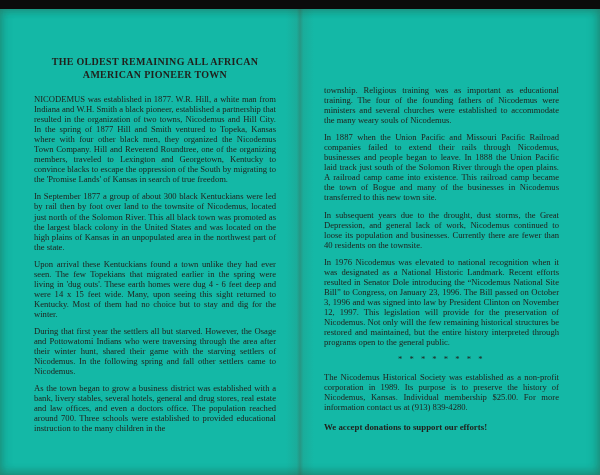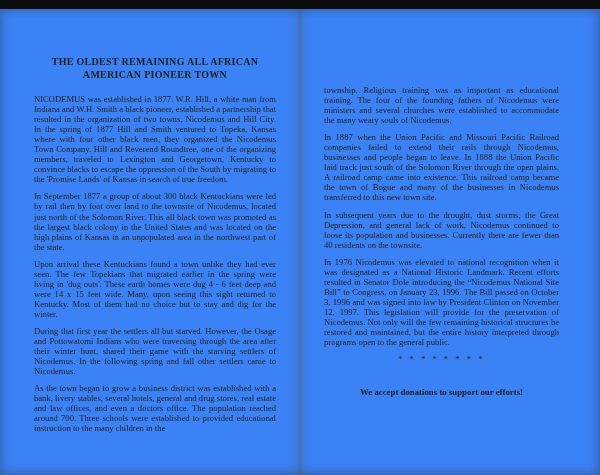--- a/index.html
+++ b/index.html
@@ -15,21 +15,21 @@
   }
   .scan-strip {
     width: 600px;
     height: 9px;
     background: #0b0b0b;
   }
   .booklet {
     position: relative;
     width: 600px;
     height: 466px;
-    background: #3b82f6;
+    background: #14b8a6;
     box-shadow:
       inset 0 -4px 8px rgba(60,50,30,0.18),
       inset -5px 0 10px rgba(60,50,30,0.14),
       inset 5px 0 10px rgba(60,50,30,0.10),
       inset 0 4px 6px rgba(60,50,30,0.10);
     display: flex;
   }
   .fold-shadow {
     position: absolute;
     left: 286px;
@@ -69,24 +69,23 @@
     margin: 0 0 7px 0;
     text-align: justify;
   }
   .divider {
     text-align: center;
     letter-spacing: 2.5px;
     font-size: 8.6px;
     margin: 7px 0 8px 0;
   }
   .closing {
-    text-align: center;
     font-weight: bold;
     font-size: 8.8px;
-    margin-top: 23px;
+    margin-top: 10px;
   }
 </style>
 </head>
 <body>
 
 <div class="scan-strip"></div>
 
 <div class="booklet">
 
   <div class="page page-left">
@@ -100,17 +99,18 @@
     <p class="para">During that first year the settlers all but starved.  However, the Osage and Pottowatomi Indians who were traversing through the area after their winter hunt, shared their game with the starving settlers of Nicodemus.  In the following spring and fall other settlers came to Nicodemus.</p>
     <p class="para">As the town began to grow a business district was established with a bank, livery stables, several hotels, general and drug stores, real estate and law offices, and even a doctors office.  The population reached around 700.  Three schools were established to provided educational instruction to the many children in the</p>
   </div>
 
   <div class="page page-right">
     <p class="para">township.  Religious training was as important as educational training.  The four of the founding fathers of Nicodemus were ministers and several churches were established to accommodate the many weary souls of Nicodemus.</p>
     <p class="para">In 1887 when the Union Pacific and Missouri Pacific Railroad companies failed to extend their rails through Nicodemus, businesses and people began to leave.  In 1888 the Union Pacific laid track just south of the Solomon River through the open plains.  A railroad camp came into existence.  This railroad camp became the town of Bogue and many of the businesses in Nicodemus transferred to this new town site.</p>
     <p class="para">In subsequent years due to the drought, dust storms, the Great Depression, and general lack of work, Nicodemus continued to loose its population and businesses.  Currently there are fewer than 40 residents on the townsite.</p>
     <p class="para">In 1976 Nicodemus was elevated to national recognition when it was designated as a National Historic Landmark.  Recent efforts resulted in Senator Dole introducing the “Nicodemus National Site Bill” to Congress, on January 23, 1996.  The Bill passed on October 3, 1996 and was signed into law by President Clinton on November 12, 1997.  This legislation will provide for the preservation of Nicodemus.  Not only will the few remaining  historical structures be restored and maintained, but the entire history interpreted through programs open to the general public.</p>
     <div class="divider">* * * * * * * *</div>
+    <p class="para">The Nicodemus Historical Society was established as a non-profit corporation in 1989.  Its purpose is to preserve the history of Nicodemus, Kansas.  Individual membership $25.00.  For more information contact us at (913) 839-4280.</p>
     <div class="closing">We accept donations to support our efforts!</div>
   </div>
 
   <div class="fold-shadow"></div>
 </div>
 
 </body></html>

